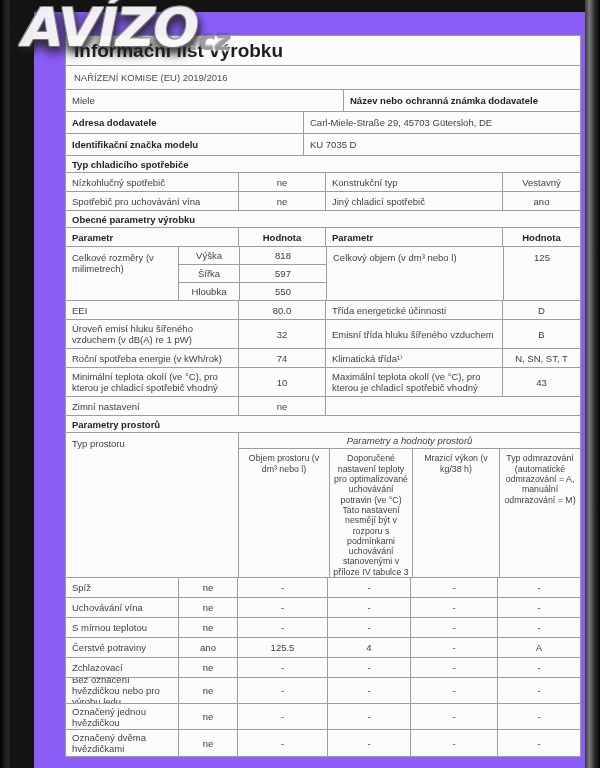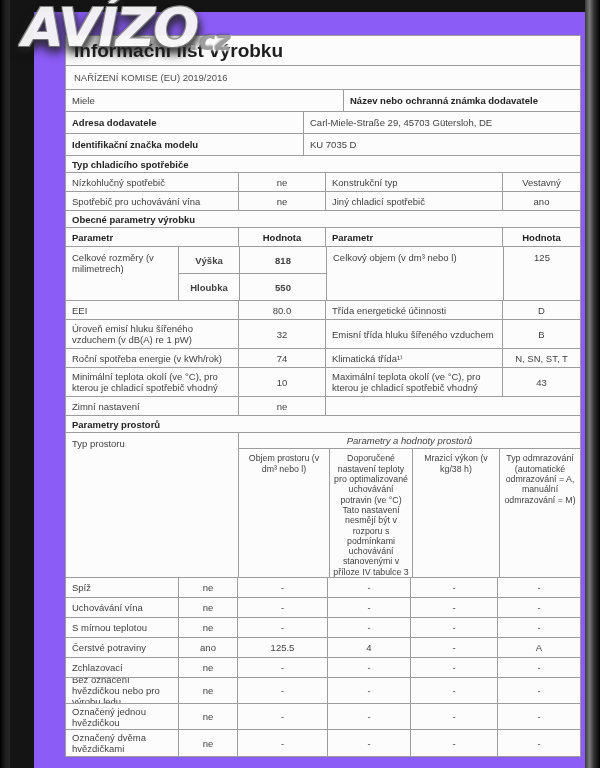--- a/index.html
+++ b/index.html
@@ -54,21 +54,21 @@
 
   
   .title-cell { font-size:19px; line-height:21px; font-weight:bold; color:#1e1e1e; padding-left:8px; }
   .reg-cell { font-size:9.5px; color:#4d4d4d; padding-left:8px; }
 
   
   .wA1{width:237px} .wA2{flex:1}
   
   .wB1{width:172px} .wB2{width:87px} .wB3{width:177px} .wB4{flex:1}
   .wB1a{width:112px}
-  .dims{width:148px; display:flex; flex-direction:column;font-weight:bold;}
+  .dims{width:148px; display:flex; flex-direction:column;}
   .dimrow{flex:1; display:flex;}
   .dimrow + .dimrow{border-top:1px solid #9d9d9d;}
   .dimrow > * + *{border-left:1px solid #9d9d9d;}
   .dn{width:60px; justify-content:center; text-align:center; padding:1px 2px;}
   .dv{flex:1;}
   
   .wC1{width:112px} .wC2{width:59px} .wC3{width:90px} .wC4{width:83px} .wC5{width:87px} .wC6{flex:1}
   .wP1{width:172px}
   .phdr{flex:1; display:flex; flex-direction:column;}
   .phdr-top{height:20px; border-bottom:1px solid #9d9d9d; display:flex; align-items:center; justify-content:center; font-size:9.5px; color:#414141;font-style:italic;}
@@ -155,20 +155,24 @@
       <div class="cell wB4 c b">Hodnota</div>
     </div>
     <div class="row h54">
       <div class="cell wB1a top">Celkové rozměry (v milimetrech)</div>
       <div class="dims">
         <div class="dimrow">
           <div class="cell dn">Výška</div>
           <div class="cell dv c">818</div>
         </div>
         <div class="dimrow">
+          <div class="cell dn">Šířka</div>
+          <div class="cell dv c">597</div>
+        </div>
+        <div class="dimrow">
           <div class="cell dn">Hloubka</div>
           <div class="cell dv c">550</div>
         </div>
       </div>
       <div class="cell wB3 top">Celkový objem (v dm³ nebo l)</div>
       <div class="cell wB4 c top">125</div>
     </div>
     <div class="row h19">
       <div class="cell wB1">EEI</div>
       <div class="cell wB2 c">80.0</div>

